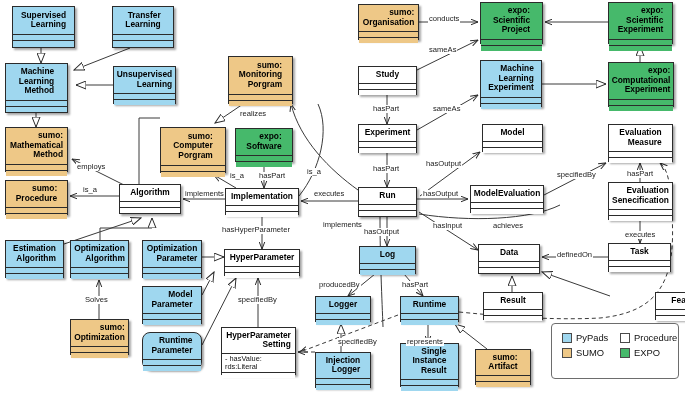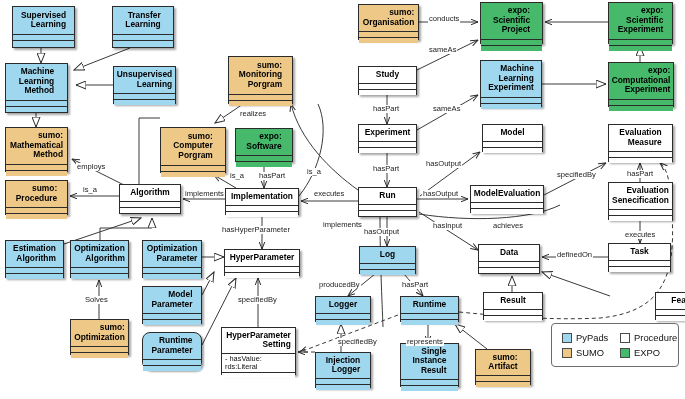--- a/index.html
+++ b/index.html
@@ -63,21 +63,21 @@
     color:#1a1a1a;
     background:#ffffff;
     padding:0 1px;
     white-space:nowrap;
     z-index:6;
   }
 
   
   #legend{
     position:absolute;
-    left:551px;top:323px;width:128px;height:44px;
+    left:551px;top:323px;width:128px;height:56px;
     box-sizing:border-box;
     border:1px solid #6d6d6d;border-radius:4px;
     background:#ffffff;
     z-index:8;
     padding:8px 0 8px 10px;
   }
   .lgrid{display:grid;grid-template-columns:58px 64px;row-gap:4px;}
   .litem{display:flex;align-items:center;gap:4px;font-size:9.4px;color:#111;}
   .sw{width:10px;height:10px;border:1px solid #4a4a4a;box-sizing:border-box;display:inline-block;}
 </style>

